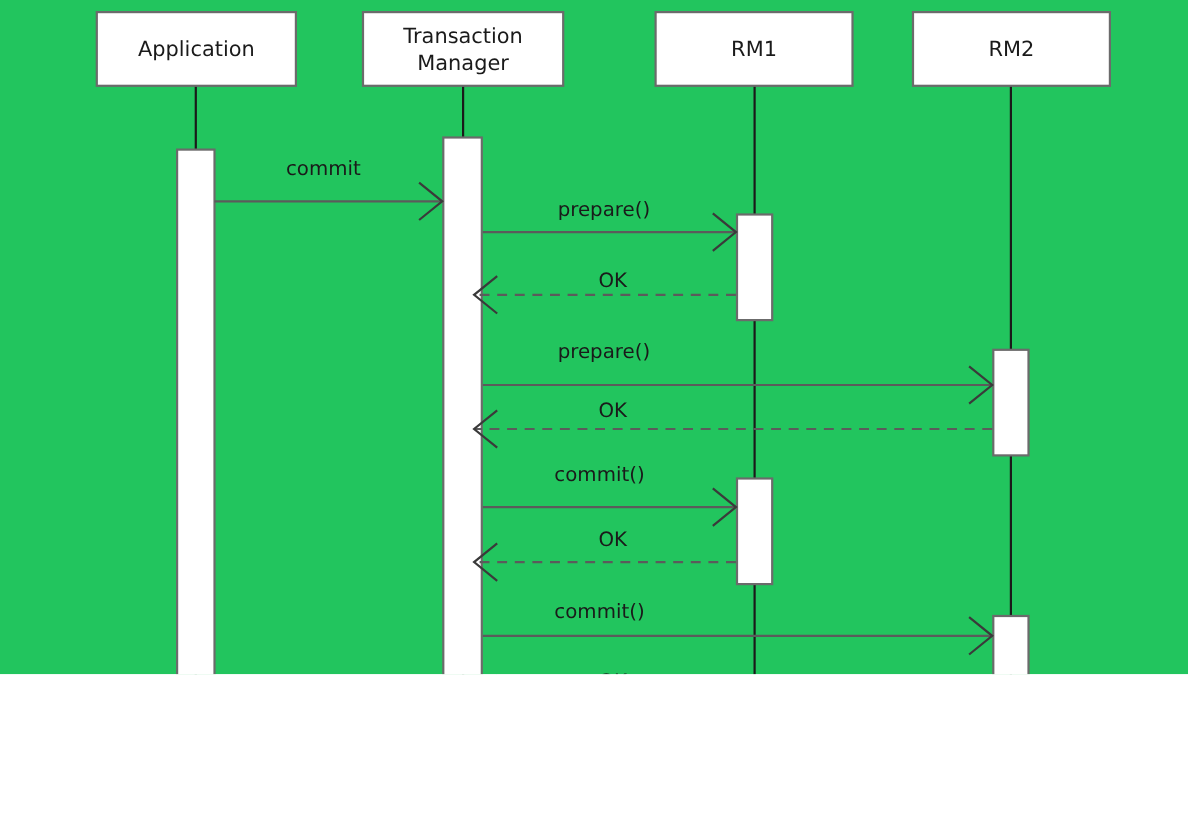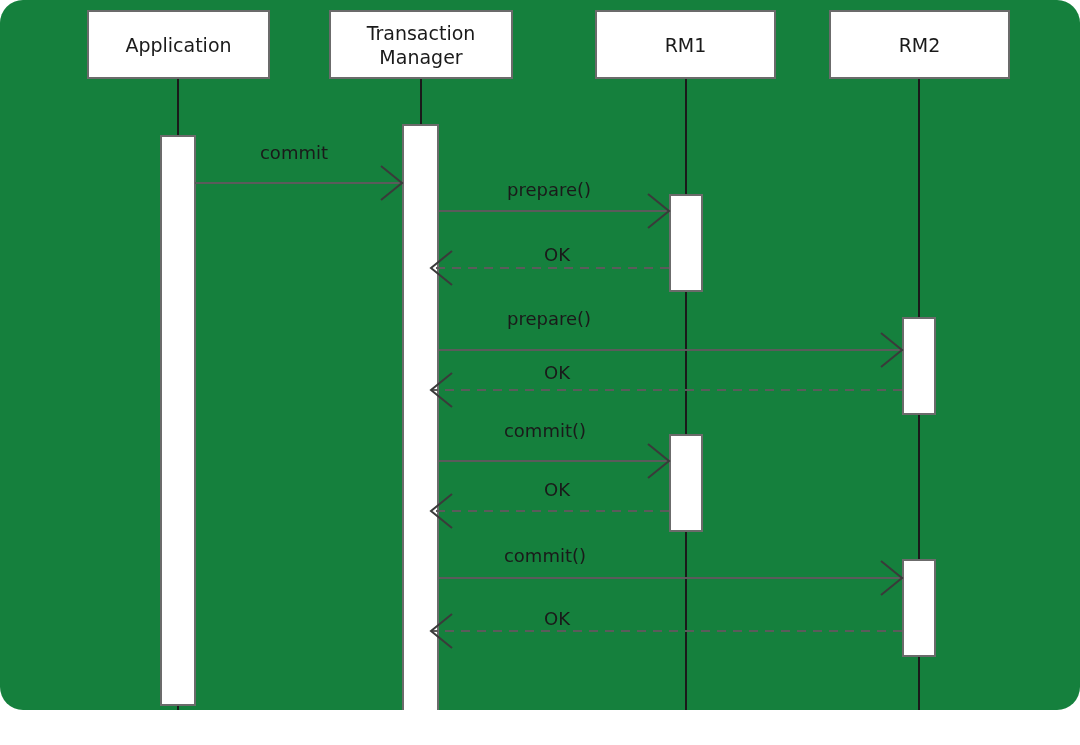--- a/index.html
+++ b/index.html
@@ -6,24 +6,23 @@
     margin: 0;
     padding: 0;
     background: #ffffff;
   }
   body {
     font-family: "DejaVu Sans", sans-serif;
   }
   #diagram-root {
     position: relative;
     width: 1080px;
-    height: 710px;
-    background: #15803d;
+    height: 613px;
+    background: #22c55e;
     overflow: hidden;
-    border-radius: 23px;
   }
   #seq-svg {
     display: block;
     width: 1080px;
     height: 745px;
   }
   .lifeline-box-rect {
     fill: #ffffff;
     stroke: #6b6b6b;
     stroke-width: 2;

